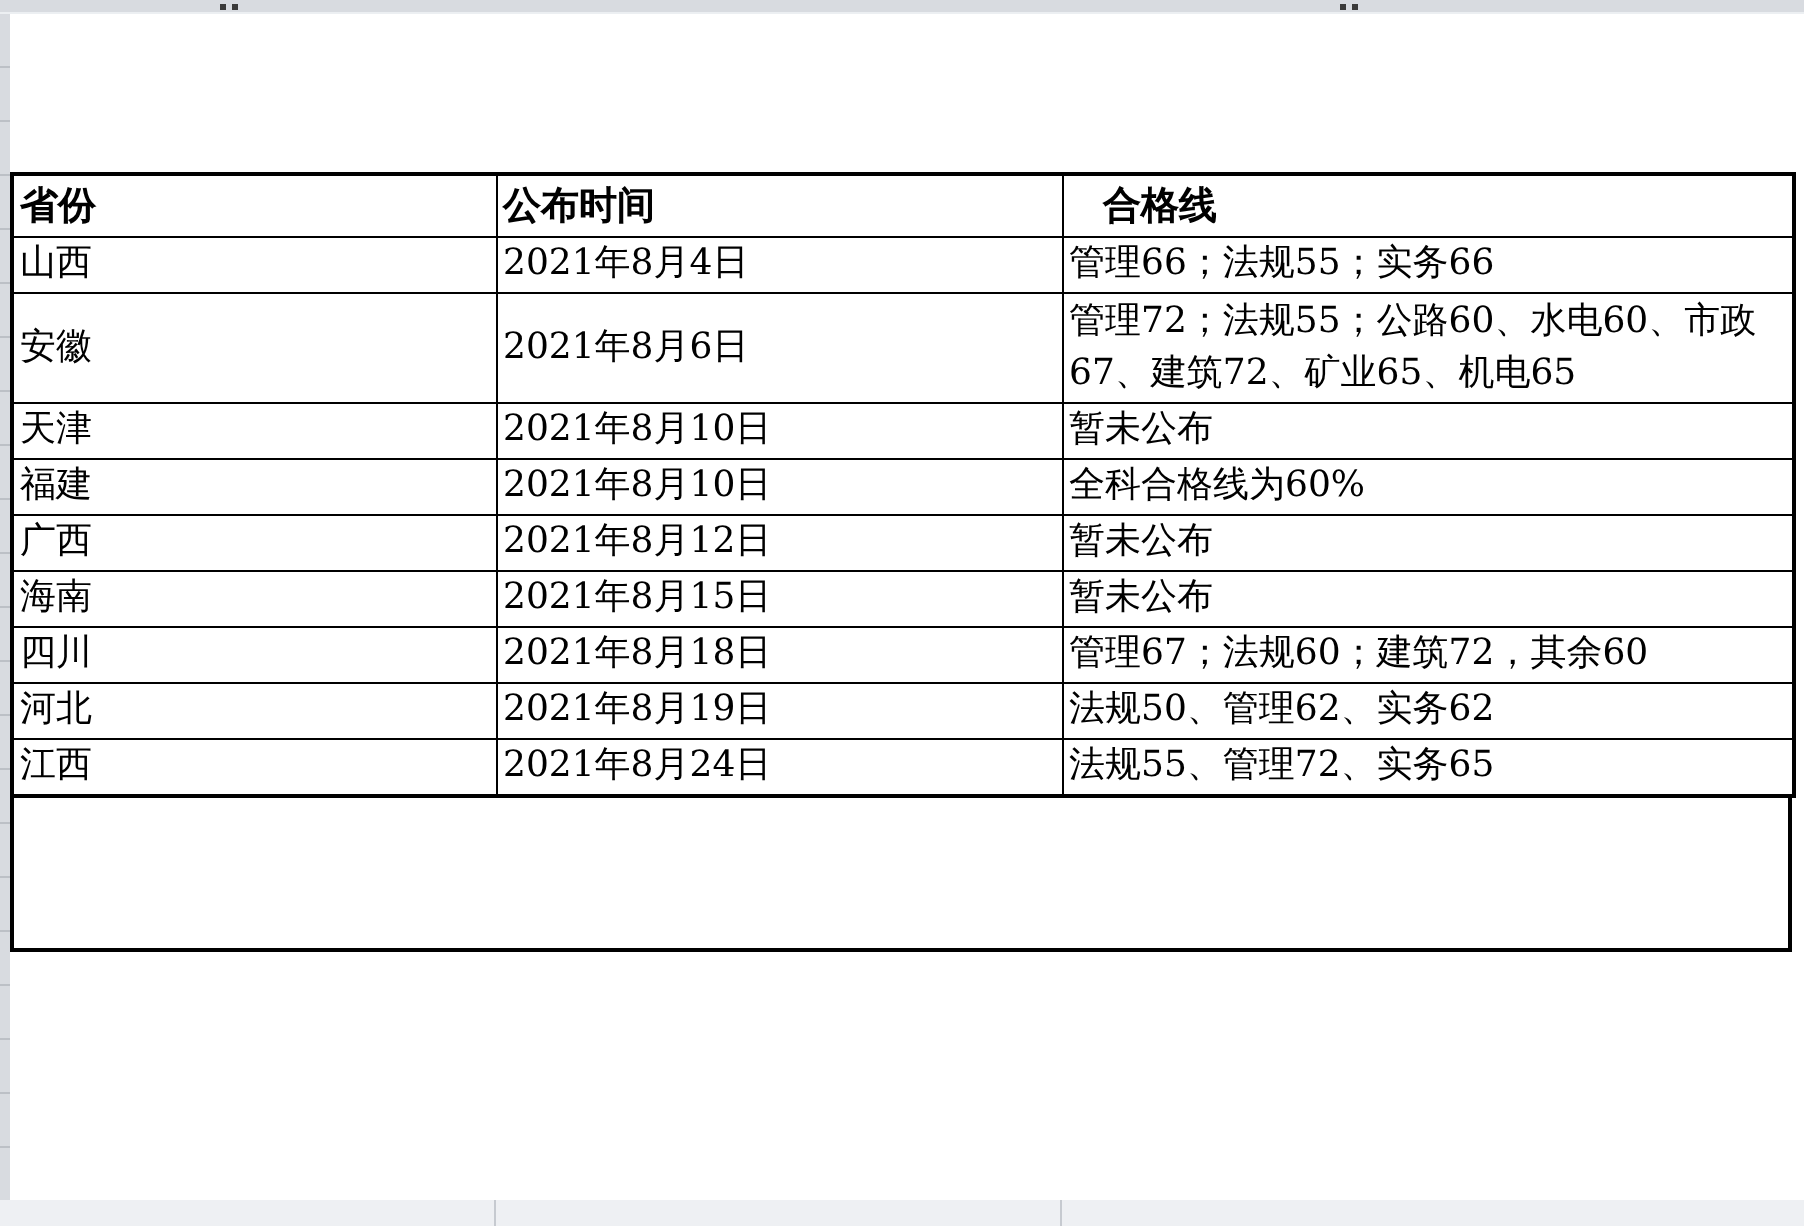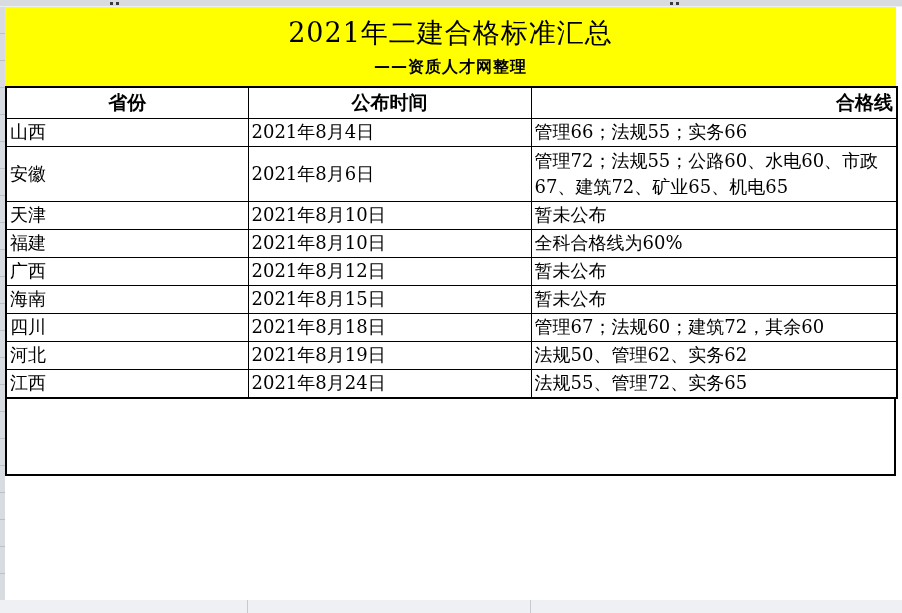--- a/index.html
+++ b/index.html
@@ -30,23 +30,23 @@
   
   .table-wrap{position:absolute;left:5px;top:86px;width:891px;}
   table.grid{
     width:891px;table-layout:fixed;border-collapse:collapse;
     border:2px solid #000;
   }
   table.grid th,table.grid td{
     border:1.5px solid #000;padding:0 3px;overflow:hidden;
   }
   table.grid th{
-    height:30px;font-size:19px;font-weight:bold;text-align:center;
+    height:30px;font-size:19px;font-weight:bold;text-align:left;
   }
-  table.grid th.align-left{text-align:right;padding-left:5px;margin-top:44px;}
+  table.grid th.align-left{text-align:left;padding-left:20px;margin-top:44px;}
   table.grid td{
     height:27px;font-size:18px;text-align:left;line-height:1.25;
   }
   tr.tall td{height:54px;line-height:1.45;}
   
   .empty-box{
     width:891px;height:77px;box-sizing:border-box;background:#ffffff;
     border-left:2px solid #000;border-right:2px solid #000;border-bottom:2px solid #000;
   }
   
@@ -62,24 +62,20 @@
 
 <div class="screen">
 
   <div class="col-header-strip">
     <div class="col-letter-mark" style="left:110px"></div>
     <div class="col-letter-mark" style="left:670px"></div>
   </div>
 
   <div class="row-header-strip"></div>
 
-  <div class="banner" style="background: rgb(255, 255, 0);">
-    <div class="title">2021年二建合格标准汇总</div>
-    <div class="subtitle">——资质人才网整理</div>
-  </div>
 
   <div class="table-wrap">
     <table class="grid">
       <colgroup>
         <col style="width:242px">
         <col style="width:283px">
         <col style="width:366px">
       </colgroup>
       <thead>
         <tr>

